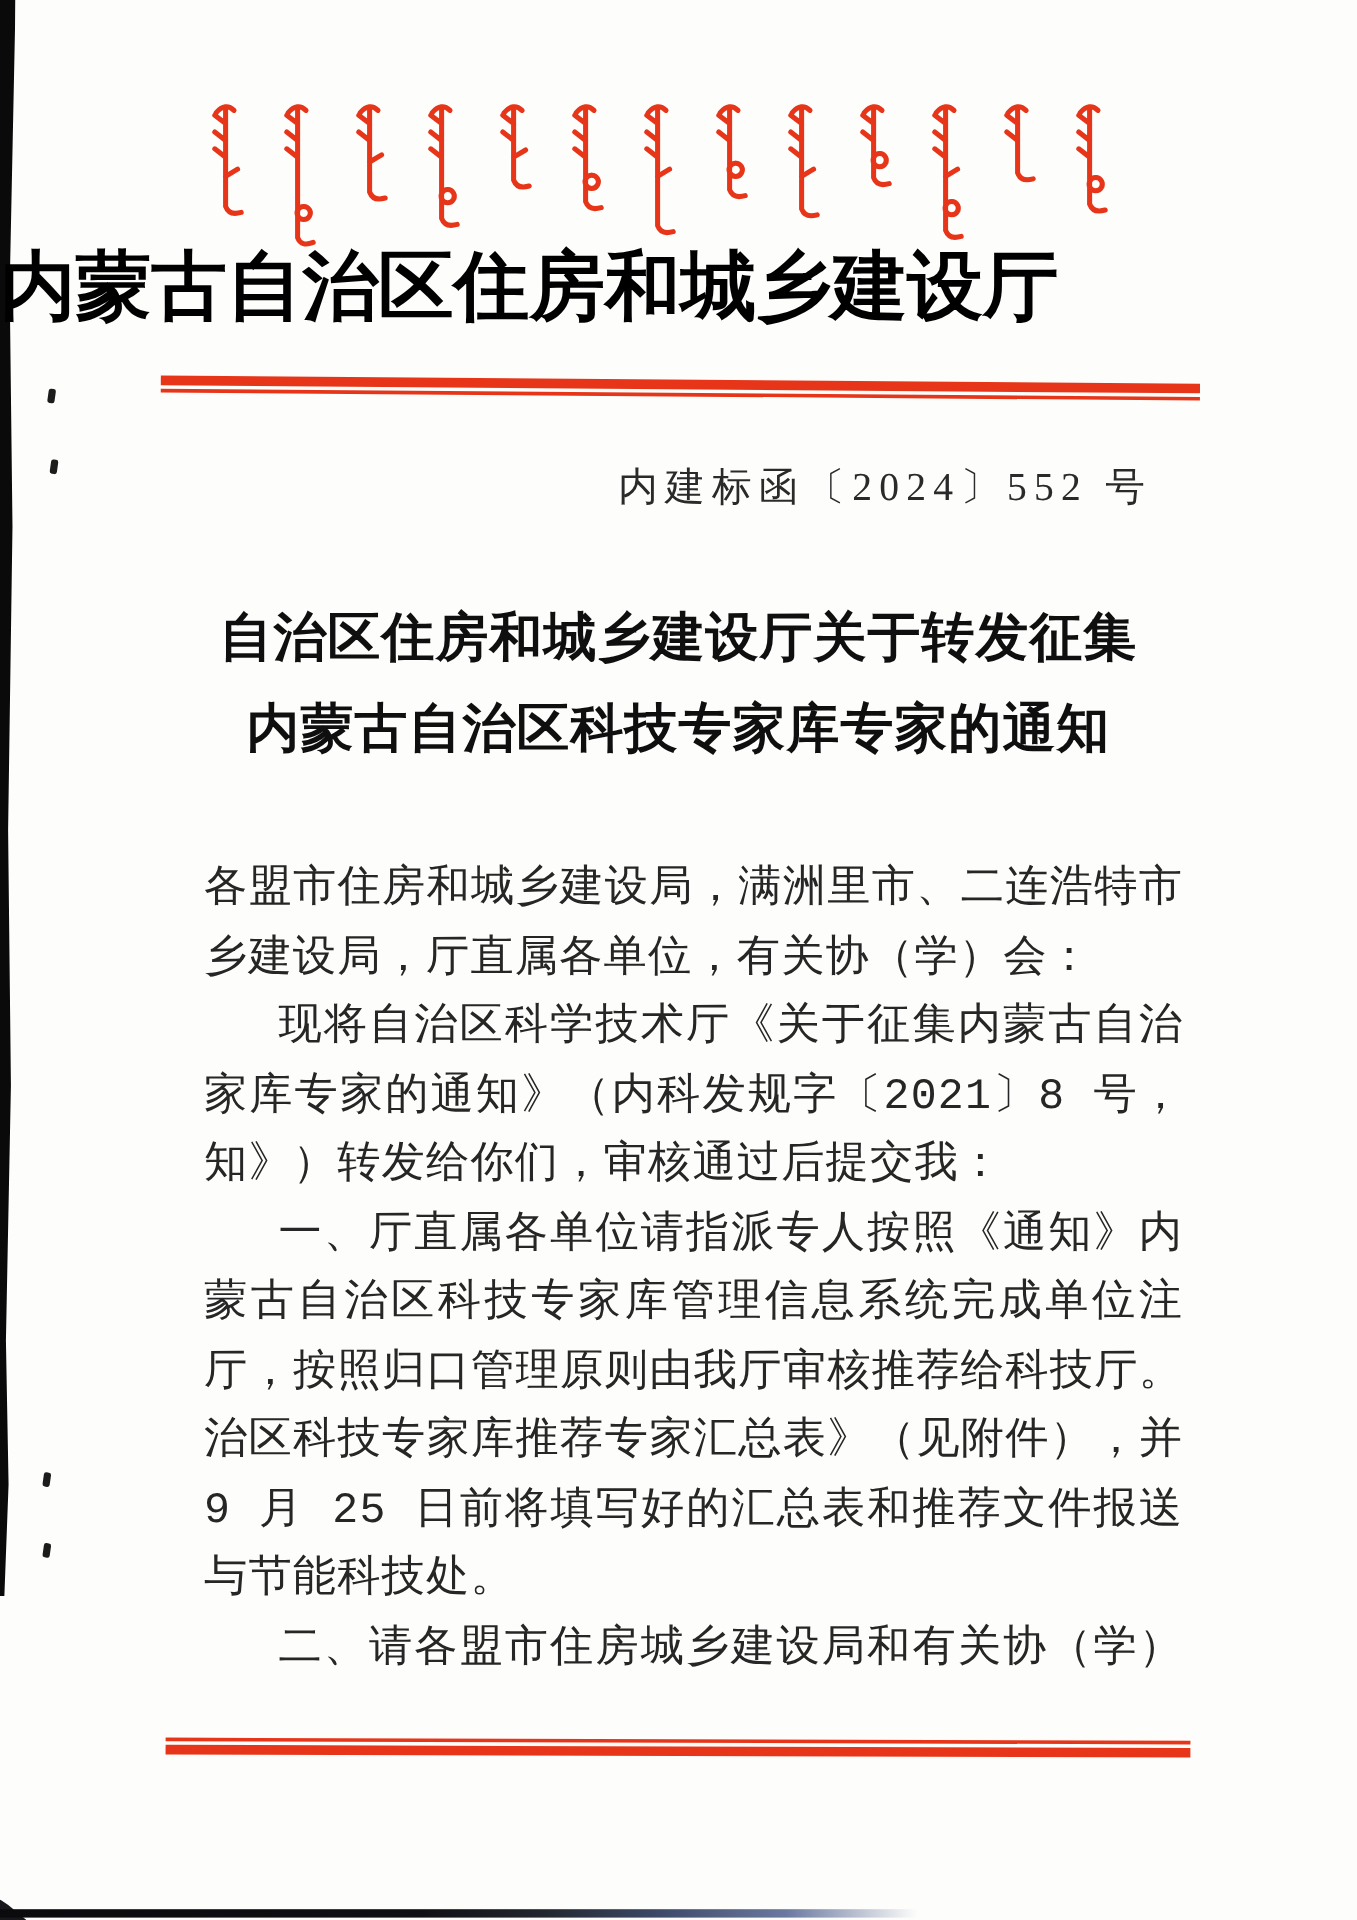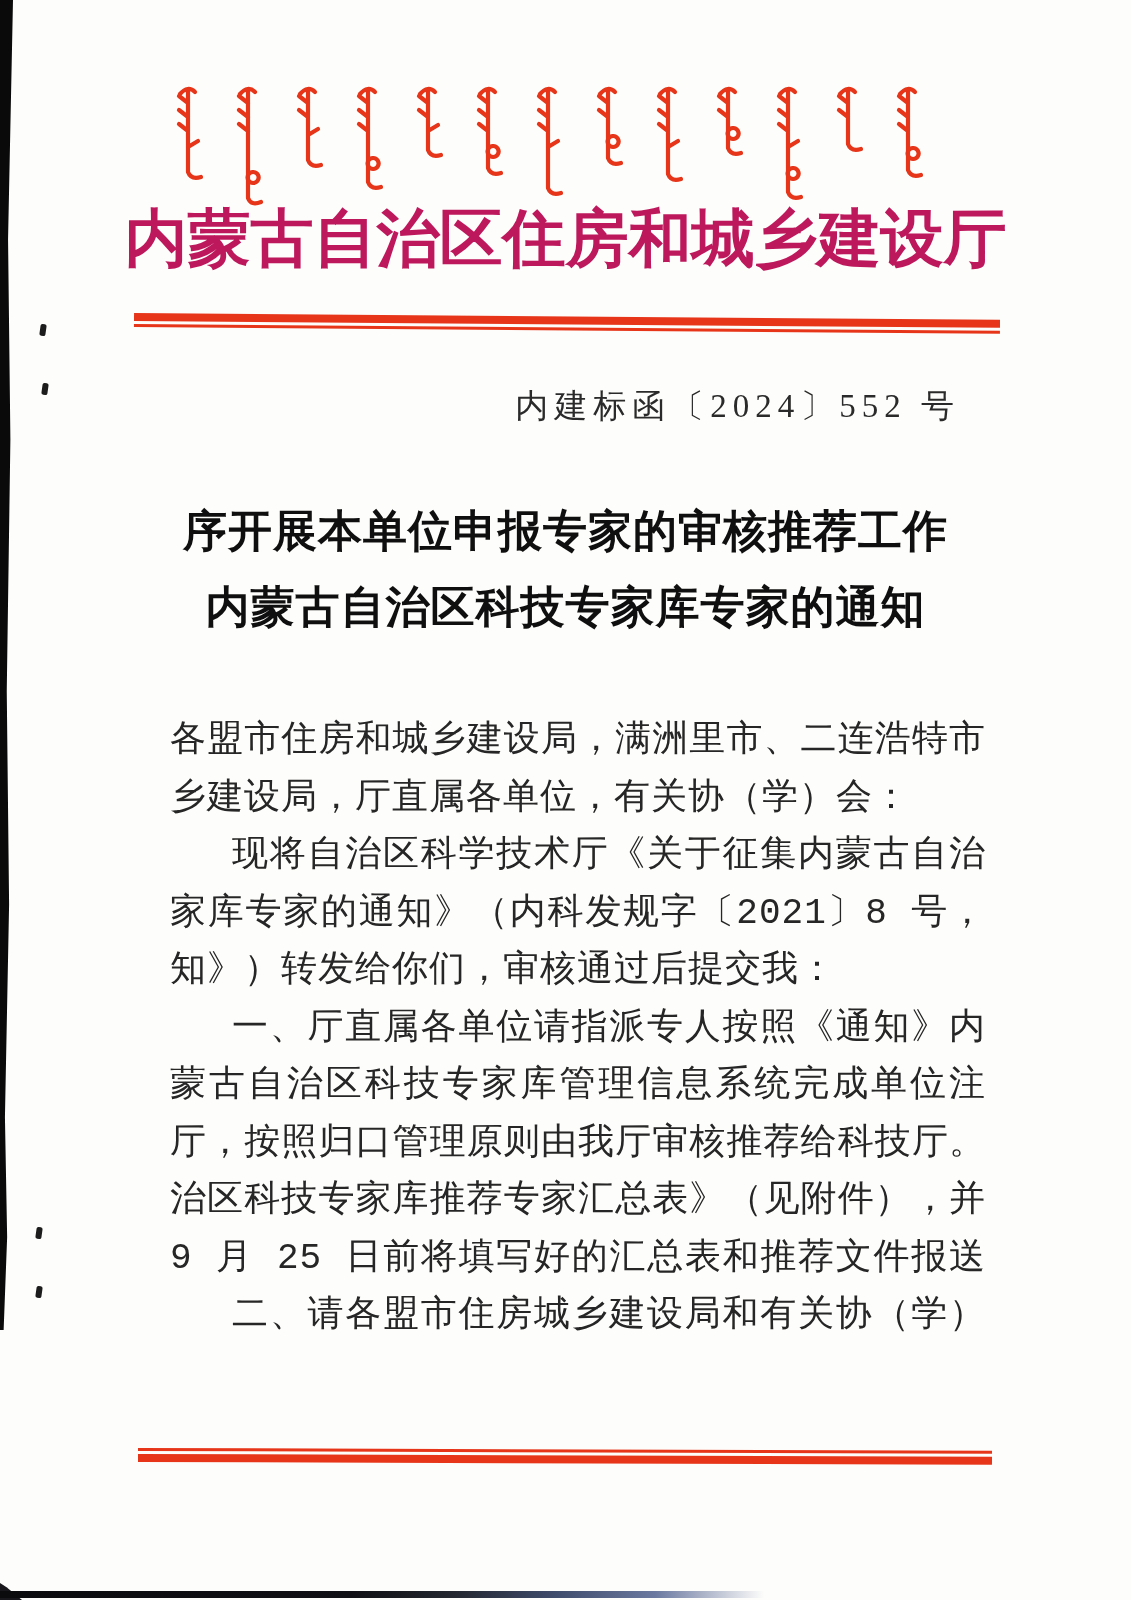--- a/index.html
+++ b/index.html
@@ -40,22 +40,21 @@
   
   .mongolian {
     position: absolute; left: 176px; top: 84px;
     width: 780px; height: 122px;
     color: #e63519;
   }
   .mongolian path { stroke: currentColor; stroke-width: 4.2; fill: none; stroke-linecap: round; stroke-linejoin: round; }
 
   .dept {
     position: absolute; left: 0; right: 0; top: 196px;
-    text-align: center;
-    color: #be185d;
+    color: #000000;
     font-size: 63px; font-weight: 700;
     letter-spacing: 0px;
     white-space: nowrap;
   }
 
   .rule-top {
     position: absolute; left: 134px; top: 313px; width: 866px;
     transform: rotate(0.45deg); transform-origin: left center;
   }
   .rule-top .bar.thick { height: 8px; background: #e63519; }
@@ -130,35 +129,36 @@
   <div class="dept">内蒙古自治区住房和城乡建设厅</div>
 
   <div class="rule-top">
     <div class="bar thick"></div>
     <div class="bar thin"></div>
   </div>
 
   <div class="docnum">内建标函〔2024〕552 号</div>
 
   <div class="title">
-    <div>序开展本单位申报专家的审核推荐工作</div>
+    <div>自治区住房和城乡建设厅关于转发征集</div>
     <div>内蒙古自治区科技专家库专家的通知</div>
   </div>
 
   <div class="bodytext">
     <div class="line just">各盟市住房和城乡建设局，满洲里市、二连浩特市住房和城</div>
     <div class="line">乡建设局，厅直属各单位，有关协（学）会：</div>
     <div class="line just ind">现将自治区科学技术厅《关于征集内蒙古自治区科技专</div>
     <div class="line just">家库专家的通知》（内科发规字〔2021〕8 号，以下简称《通</div>
     <div class="line">知》）转发给你们，审核通过后提交我：</div>
     <div class="line just ind">一、厅直属各单位请指派专人按照《通知》内科发规字</div>
     <div class="line just">蒙古自治区科技专家库管理信息系统完成单位注册，再按程</div>
     <div class="line just">厅，按照归口管理原则由我厅审核推荐给科技厅。请填写《自</div>
     <div class="line just">治区科技专家库推荐专家汇总表》（见附件），并于 2021 年</div>
     <div class="line just">9 月 25 日前将填写好的汇总表和推荐文件报送到厅标准定额</div>
+    <div class="line">与节能科技处。</div>
     <div class="line just ind">二、请各盟市住房城乡建设局和有关协（学）会组织做</div>
   </div>
 
   <div class="rule-bottom">
     <div class="bar thin"></div>
     <div class="bar thick"></div>
   </div>
 
 </div>
 

